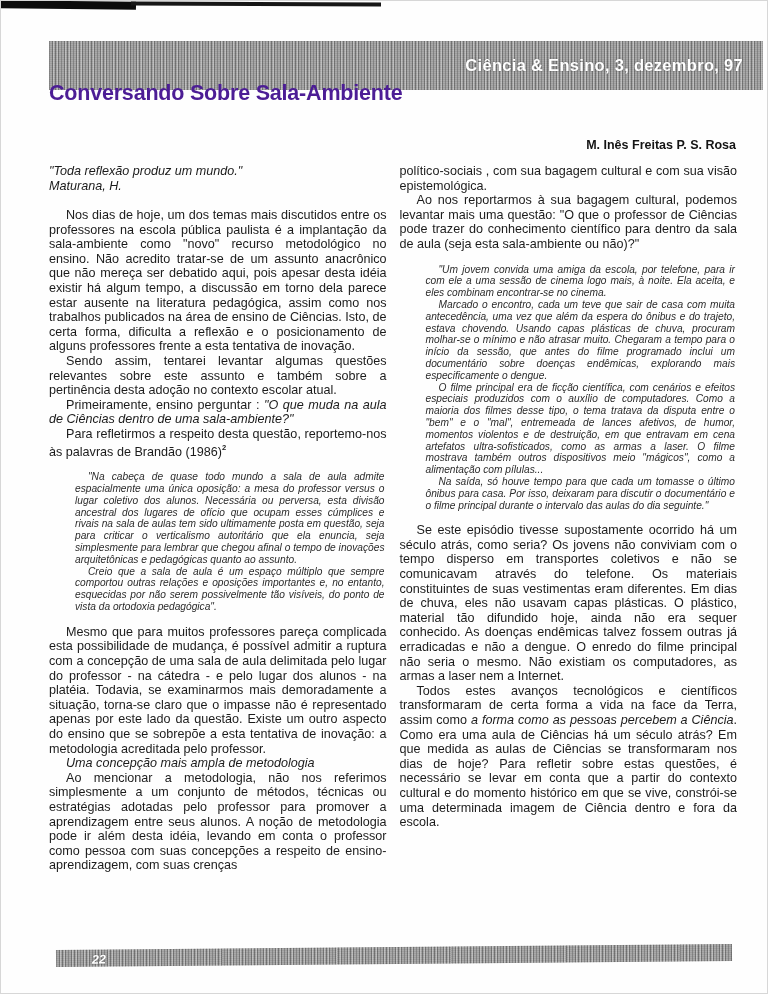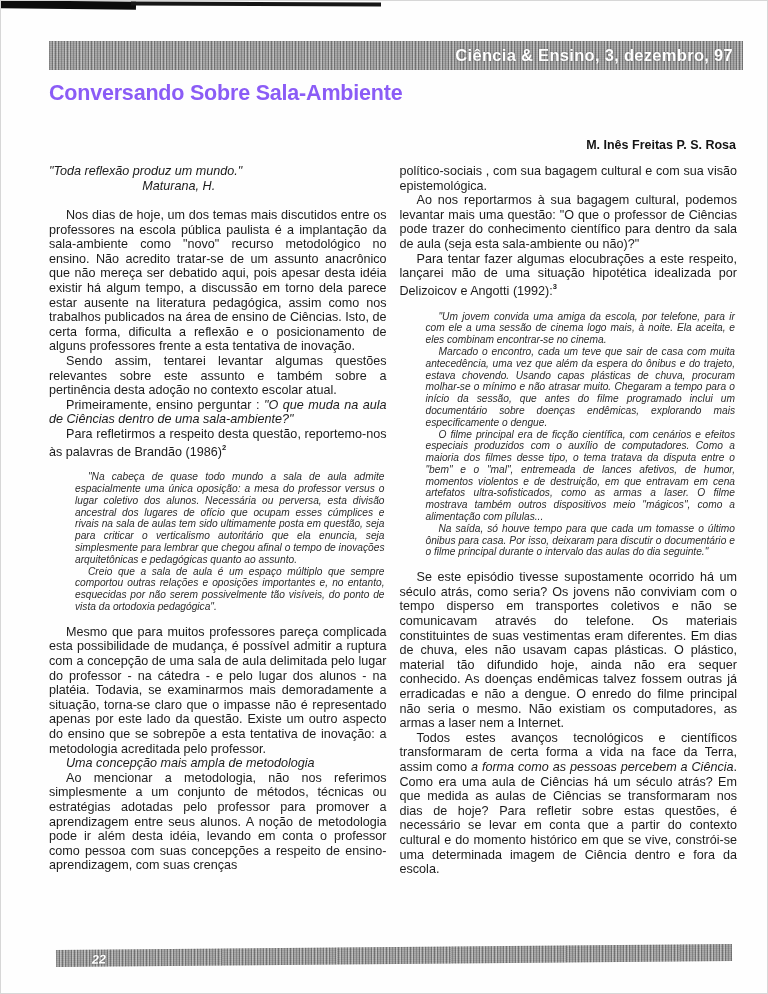--- a/index.html
+++ b/index.html
@@ -18,46 +18,46 @@
   
   .hatch{
     background-color:#a9a9a9;
     background-image:
       repeating-linear-gradient(90deg, rgba(0,0,0,0.30) 0 1px, rgba(0,0,0,0) 1px 3px),
       repeating-linear-gradient(90deg, rgba(255,255,255,0.28) 0 1px, rgba(255,255,255,0) 1px 4px),
       repeating-linear-gradient(0deg, rgba(0,0,0,0.07) 0 1px, rgba(0,0,0,0) 1px 2px);
   }
   .banner{
     position:absolute;left:48px;top:40px;width:688px;height:23px;
-    text-align:right;line-height:23px;padding:3px;
+    text-align:right;line-height:23px;padding:13px;
   }
   .banner span{
     color:#ffffff;font-weight:bold;font-size:16.5px;letter-spacing:0.3px;
     padding-right:7px;text-shadow:0 0 2px rgba(60,60,60,0.55);
   }
   .title{
     position:absolute;left:48px;top:79px;
-    font-size:21.5px;font-weight:bold;line-height:26px;color:#8b5cf6;
+    font-size:21.5px;font-weight:bold;line-height:26px;color:#4c1d95;
     letter-spacing:-0.2px;
   }
   sup.fn{font-size:60%;position:relative;top:-1px;font-weight:bold;}
   .author{
     position:absolute;right:31px;top:137px;
     font-weight:bold;font-size:12.5px;color:#141414;margin-left:7px;
   }
   .columns{
     position:absolute;left:48px;top:163px;width:688px;
     display:flex;gap:13px;
   }
   .col{flex:1;min-width:0;}
   .body-text{font-size:12.6px;line-height:14.6px;text-align:justify;}
   p.para{margin:0;text-indent:17px;}
   p.para.noindent{text-indent:0;}
   .epigraph-quote{font-style:italic;text-indent:0;margin:0;font-size:12.6px;line-height:15px;}
-  .epigraph-attrib{font-style:italic;text-align:center;padding-right:78px;margin:0 0 14px 0;font-size:12.6px;line-height:15px;}
+  .epigraph-attrib{font-style:italic;text-align:left;padding-right:78px;margin:0 0 14px 0;font-size:12.6px;line-height:15px;}
   .bquote{
     margin:12px 2px 12px 26px;
     font-size:10.2px;line-height:11.8px;
     font-style:italic;color:#2b2b2b;text-align:justify;
   }
   .bquote p{margin:0;text-indent:13px;}
   .sec-heading{
     font-style:italic;font-size:12.6px;margin:15px 0 14px 0;text-indent:0;
   }
   .ital{font-style:italic;}
@@ -108,21 +108,20 @@
       <p class="para">Mesmo que para muitos professores pareça complicada esta possibilidade de mudança, é possível admitir a ruptura com a concepção de uma sala de aula delimitada pelo lugar do professor - na cátedra - e pelo lugar dos alunos - na platéia. Todavia, se examinarmos mais demoradamente a situação, torna-se claro que o impasse não é representado apenas por este lado da questão. Existe um outro aspecto do ensino que se sobrepõe a esta tentativa de inovação: a metodologia acreditada pelo professor.</p>
 
       <p class="para sec-heading">Uma concepção mais ampla de metodologia</p>
 
       <p class="para">Ao mencionar a metodologia, não nos referimos simplesmente a um conjunto de métodos, técnicas ou estratégias adotadas pelo professor para promover a aprendizagem entre seus alunos. A noção de metodologia pode ir além desta idéia, levando em conta o professor como pessoa com suas concepções a respeito de ensino-aprendizagem, com suas crenças</p>
     </div>
 
     <div class="col body-text">
       <p class="para noindent">político-sociais , com sua bagagem cultural e com sua visão epistemológica.</p>
       <p class="para">Ao nos reportarmos à sua bagagem cultural, podemos levantar mais uma questão: "O que o professor de Ciências pode trazer do conhecimento científico para dentro da sala de aula (seja esta sala-ambiente ou não)?"</p>
-      <p class="para"><span>Para tentar fazer algumas elocubrações a este respeito, lançarei mão de uma situação hipotética idealizada por Delizoicov e Angotti (1992):</span><sup class="fn">3</sup></p>
 
       <div class="bquote">
         <p>"Um jovem convida uma amiga da escola, por telefone, para ir com ele a uma sessão de cinema logo mais, à noite. Ela aceita, e eles combinam encontrar-se no cinema.</p>
         <p>Marcado o encontro, cada um teve que sair de casa com muita antecedência, uma vez que além da espera do ônibus e do trajeto, estava chovendo. Usando capas plásticas de chuva, procuram molhar-se o mínimo e não atrasar muito. Chegaram a tempo para o início da sessão, que antes do filme programado inclui um documentário sobre doenças endêmicas, explorando mais especificamente o dengue.</p>
         <p>O filme principal era de ficção científica, com cenários e efeitos especiais produzidos com o auxílio de computadores. Como a maioria dos filmes desse tipo, o tema tratava da disputa entre o "bem" e o "mal", entremeada de lances afetivos, de humor, momentos violentos e de destruição, em que entravam em cena artefatos ultra-sofisticados, como as armas a laser. O filme mostrava também outros dispositivos meio "mágicos", como a alimentação com pílulas...</p>
         <p>Na saída, só houve tempo para que cada um tomasse o último ônibus para casa. Por isso, deixaram para discutir o documentário e o filme principal durante o intervalo das aulas do dia seguinte."</p>
       </div>
 
       <p class="para">Se este episódio tivesse supostamente ocorrido há um século atrás, como seria? Os jovens não conviviam com o tempo disperso em transportes coletivos e não se comunicavam através do telefone. Os materiais constituintes de suas vestimentas eram diferentes. Em dias de chuva, eles não usavam capas plásticas. O plástico, material tão difundido hoje, ainda não era sequer conhecido. As doenças endêmicas talvez fossem outras já erradicadas e não a dengue. O enredo do filme principal não seria o mesmo. Não existiam os computadores, as armas a laser nem a Internet.</p>
       <p class="para"><span>Todos estes avanços tecnológicos e científicos transformaram de certa forma a vida na face da Terra, assim como </span><span class="ital">a forma como as pessoas percebem a Ciência</span><span>. Como era uma aula de Ciências há um século atrás? Em que medida as aulas de Ciências se transformaram nos dias de hoje? Para refletir sobre estas questões, é necessário se levar em conta que a partir do contexto cultural e do momento histórico em que se vive, constrói-se uma determinada imagem de Ciência dentro e fora da escola.</span></p>

